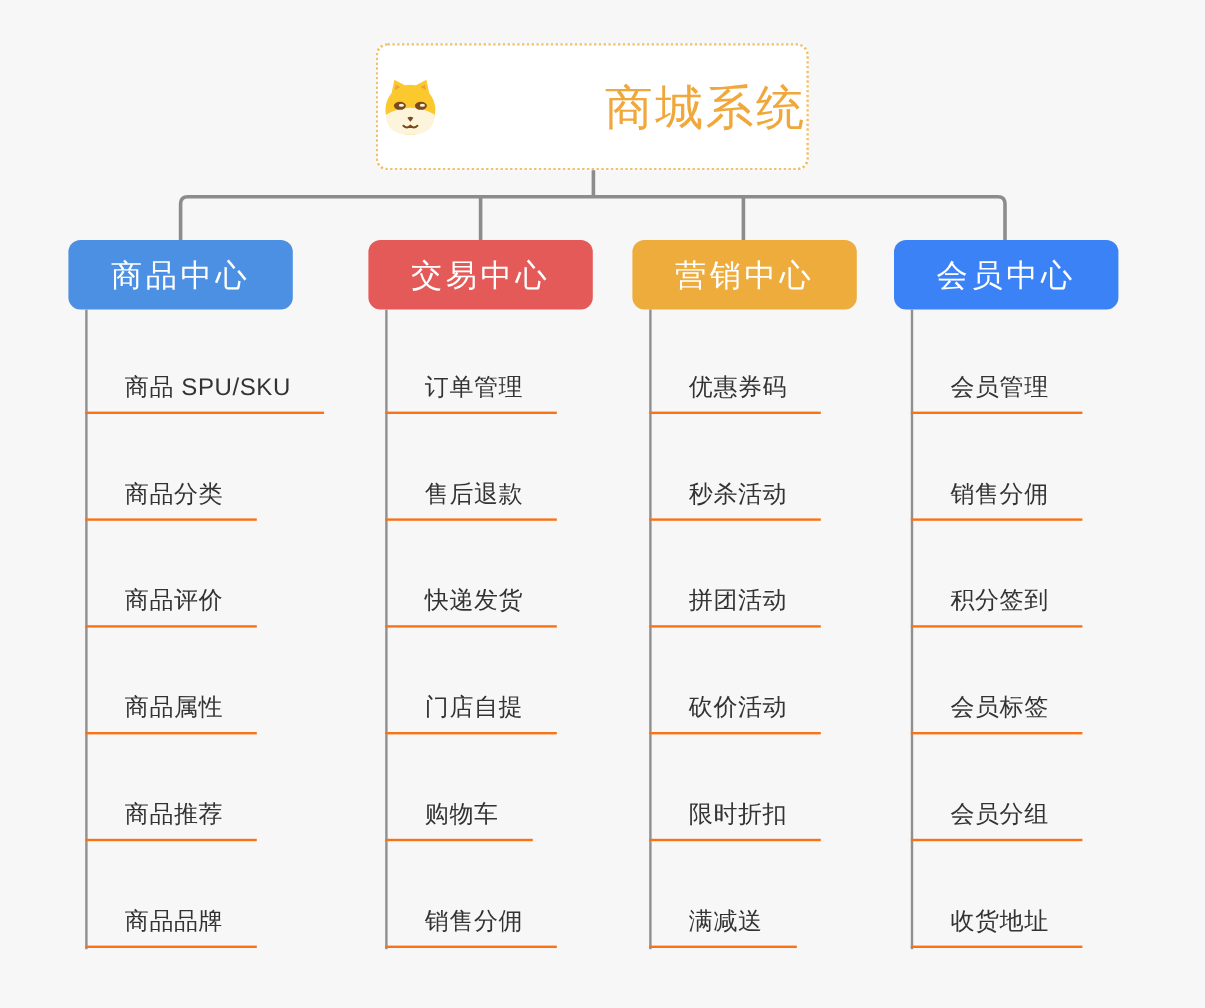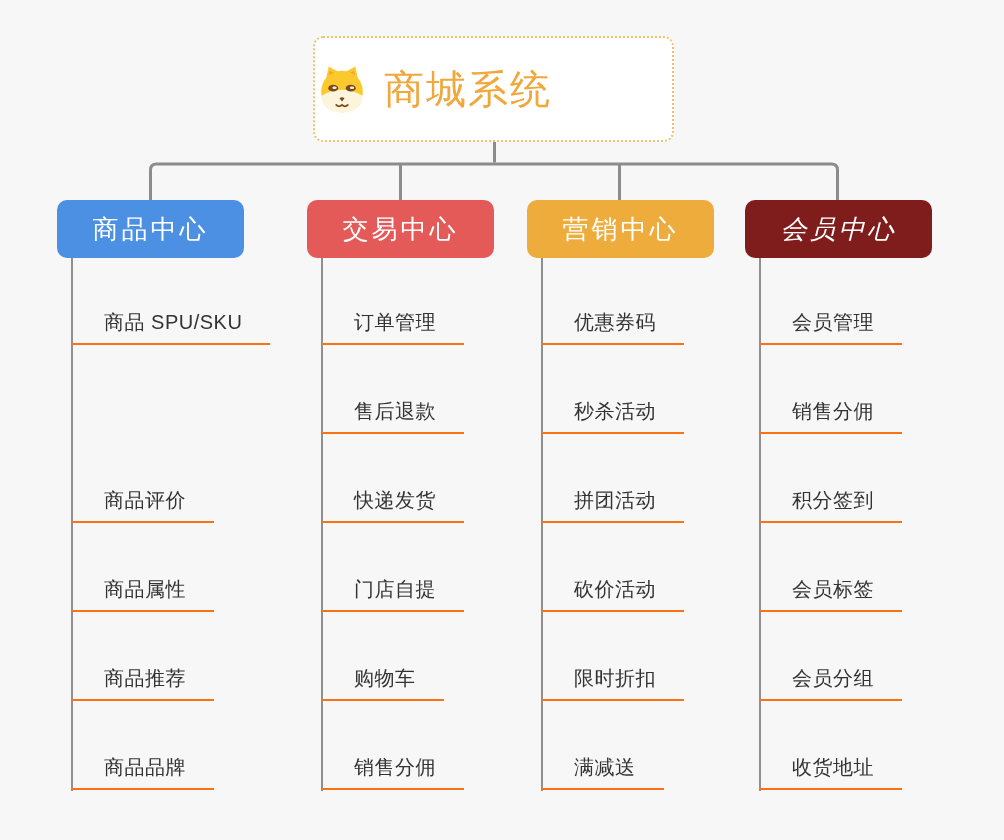--- a/index.html
+++ b/index.html
@@ -6,21 +6,21 @@
   .canvas{
     position:relative;width:1004px;height:840px;background:#f7f7f7;
     font-family:"Liberation Sans","DejaVu Sans",sans-serif;overflow:hidden;
   }
   .connectors{position:absolute;left:0;top:0;width:1004px;height:840px;pointer-events:none;}
 
   
   .root{
     position:absolute;left:313px;top:36px;width:357px;height:102px;
     background:#ffffff;border:2px dotted #f1c06c;border-radius:10px;
-    display:flex;align-items:center;justify-content:flex-start;gap:15px;
+    display:flex;align-items:center;justify-content:space-between;gap:15px;
   }
   .root-title{font-size:40px;letter-spacing:2px;color:#f0a83c;font-weight:400;}
   .dog{width:54px;height:50px;flex:0 0 auto;}
 
   
   .branch{position:absolute;top:200px;width:230px;}
   .b0{left:57px}.b1{left:307px}.b2{left:527px}.b3{left:745px}
   .header{
     width:187px;height:58px;border-radius:10px;color:#ffffff;
     font-size:26px;letter-spacing:3px;font-weight:400;
@@ -67,20 +67,21 @@
       <path d="M29 41 Q32 39 35 41 L32.5 44.5 Q32 45 31.5 44.5 Z" fill="#7a4a1e"></path>
       <path d="M25 49 Q28.5 52.5 32 49 Q35.5 52.5 39 49" stroke="#7a4a1e" stroke-width="2" fill="none" stroke-linecap="round"></path>
     </svg>
     <span class="root-title">商城系统</span>
   </div>
 
   <div class="branch b0">
     <div class="header" style="background: rgb(75, 144, 226);">商品中心</div>
     <div class="spine"></div>
     <div class="leaf r0">商品 SPU/SKU</div>
+    <div class="leaf r1">商品分类</div>
     <div class="leaf r2">商品评价</div>
     <div class="leaf r3">商品属性</div>
     <div class="leaf r4">商品推荐</div>
     <div class="leaf r5">商品品牌</div>
   </div>
 
   <div class="branch b1">
     <div class="header" style="background: rgb(228, 90, 88);">交易中心</div>
     <div class="spine"></div>
     <div class="leaf r0">订单管理</div>
@@ -96,21 +97,21 @@
     <div class="spine"></div>
     <div class="leaf r0">优惠券码</div>
     <div class="leaf r1">秒杀活动</div>
     <div class="leaf r2">拼团活动</div>
     <div class="leaf r3">砍价活动</div>
     <div class="leaf r4">限时折扣</div>
     <div class="leaf r5">满减送</div>
   </div>
 
   <div class="branch b3">
-    <div class="header" style="background: #7f1d1d; font-style: italic;">会员中心</div>
+    <div class="header" style="background: #3b82f6;">会员中心</div>
     <div class="spine"></div>
     <div class="leaf r0">会员管理</div>
     <div class="leaf r1">销售分佣</div>
     <div class="leaf r2">积分签到</div>
     <div class="leaf r3">会员标签</div>
     <div class="leaf r4">会员分组</div>
     <div class="leaf r5">收货地址</div>
   </div>
 
 </div>

